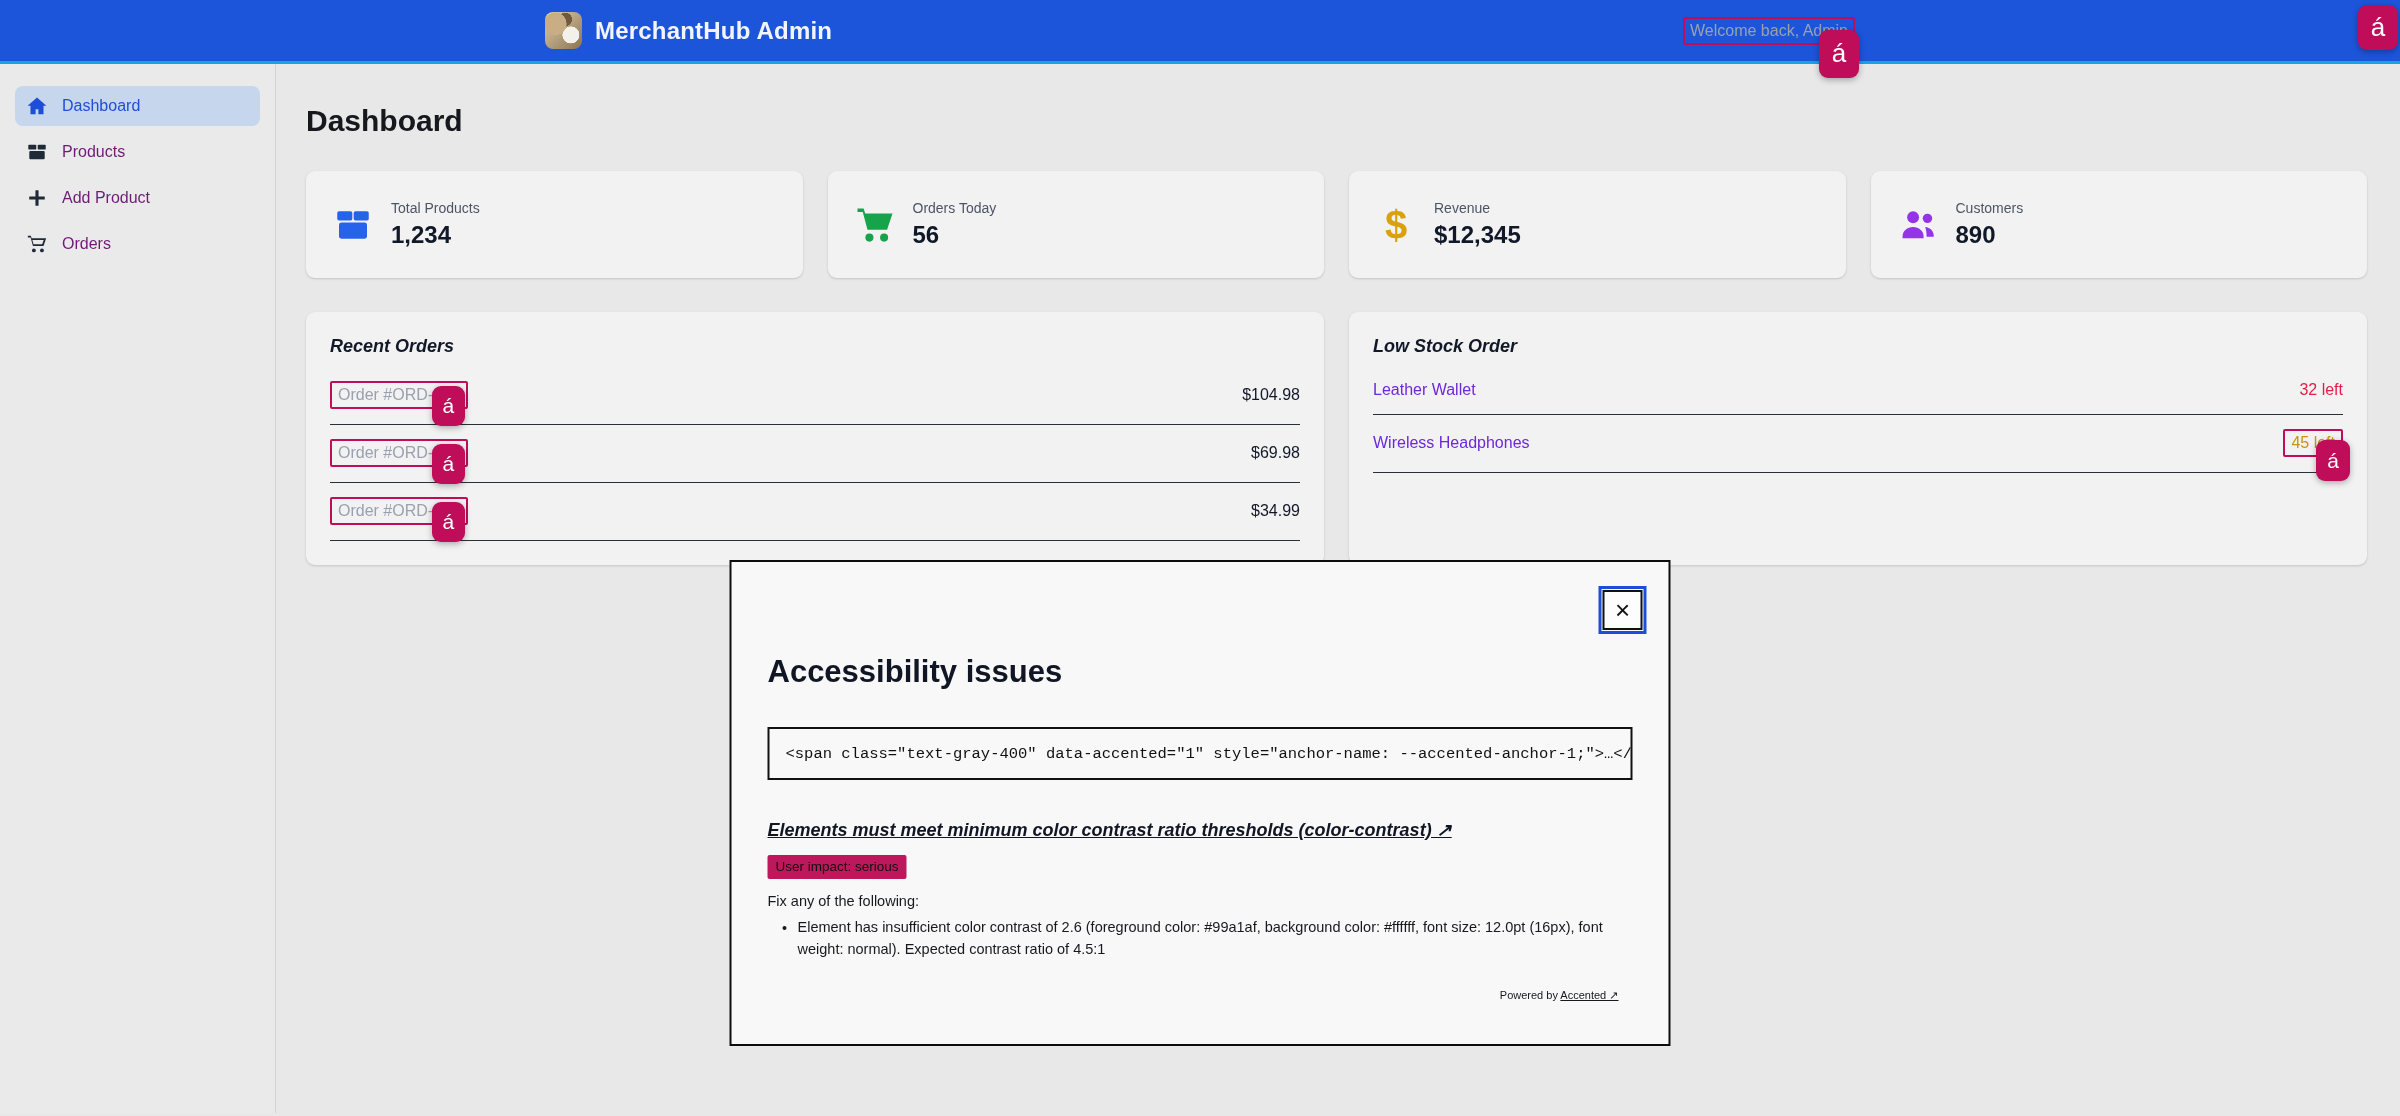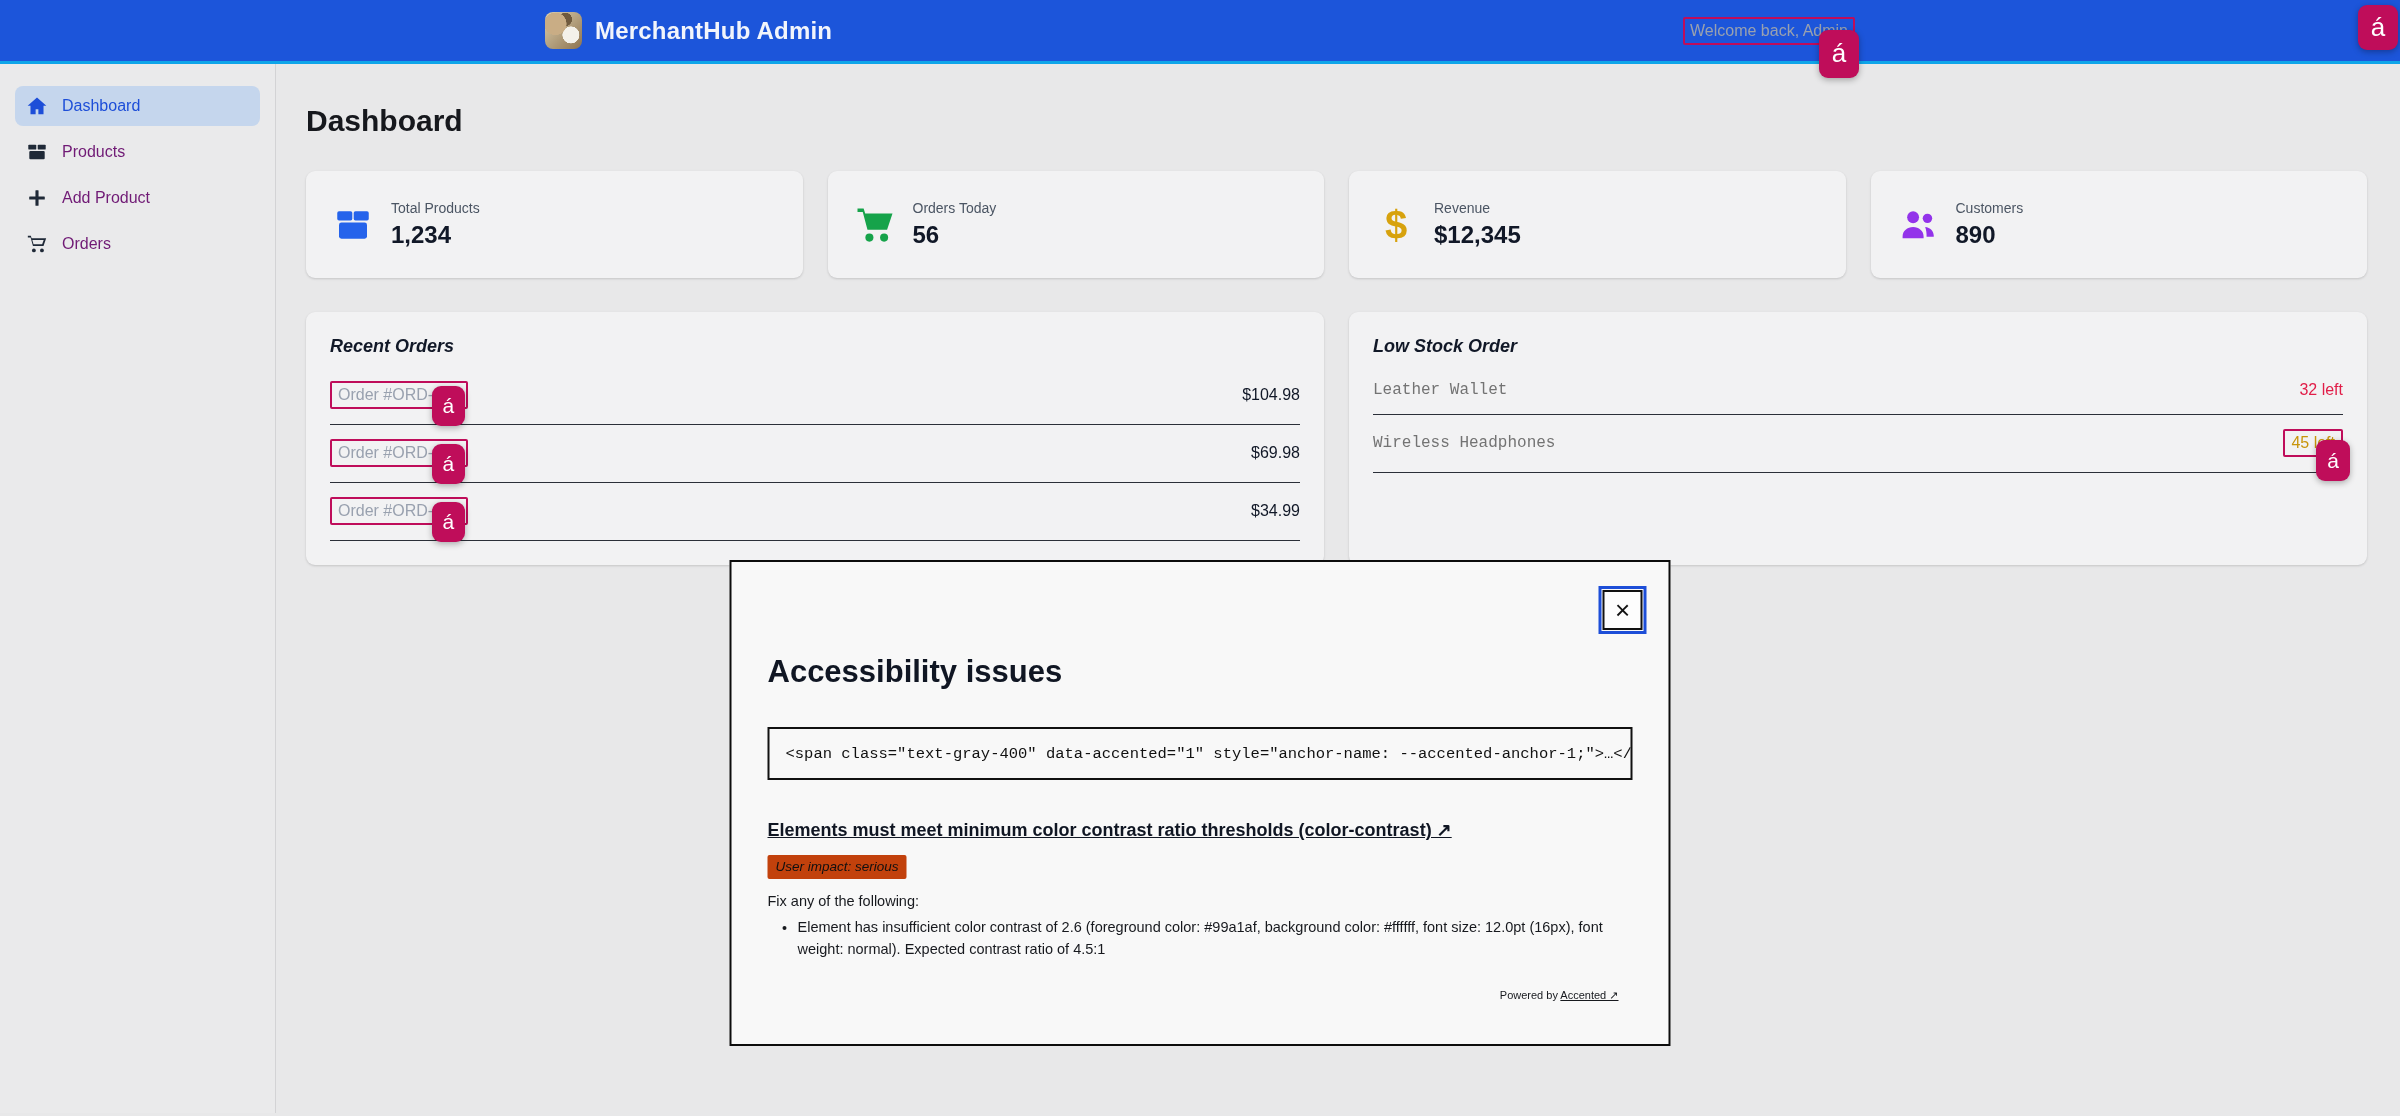--- a/index.html
+++ b/index.html
@@ -102,21 +102,21 @@
   .panel h2 { font-size: 18px; font-weight: bold; color: #111827; margin-bottom: 10px; font-style: italic; }
   .prow {
     display: flex; align-items: center; justify-content: space-between;
     padding: 14px 0 15px 0;
     border-bottom: 1.5px solid #2b2f38;
     font-size: 16px;
   }
   .order-wrap { position: relative; display: inline-block; }
   .order-id { color: #99a1af; }
   .price { color: #111827; }
-  .prod-name { color: #737373; font-family: Liberation Mono, monospace; }
+  .prod-name { color: #6d28d9; }
   .qty-red { color: #e11d48; }
   .qty-wrap { position: relative; display: inline-block; }
   .qty-yellow { color: #c8940a; }
 
   
   .modal {
     position: absolute;
     left: 50%; transform: translateX(-50%);
     top: 560px; width: 941px; height: 486px;
     background: #f8f8f8;
@@ -142,26 +142,26 @@
     background: #f8f8f8;
     white-space: nowrap; overflow: hidden;
   }
   .code-box code {
     font-family: "Liberation Mono", "DejaVu Sans Mono", monospace;
     font-size: 15.5px; color: #111;
   }
   .issue-link {
     display: inline-block; margin-top: 39px;
     font-size: 18px; font-weight: bold; color: #101623;
-    text-decoration: underline; cursor: pointer;
+    text-decoration: underline; cursor: pointer; font-style: italic;
   }
   .impact-badge {
     display: inline-block; margin-top: 14px;
-    background: #c2410c; color: #101010;
-    font-size: 13.5px; padding: 4px 8px 5px; border-radius: 2px; font-style: italic;
+    background: #be185d; color: #101010;
+    font-size: 13.5px; padding: 4px 8px 5px; border-radius: 2px;
   }
   .fix-heading { margin-top: 14px; font-size: 14.5px; color: #17191e; }
   .fix-list { margin: 7px 0 0 30px; max-width: 830px; }
   .fix-list li { font-size: 14.5px; line-height: 1.55; color: #17191e; }
   .powered {
     position: absolute; right: 50px; bottom: 42px;
     font-size: 11px; color: #17191e;
   }
   .powered a { color: #17191e; text-decoration: underline; cursor: pointer; }
 </style>

